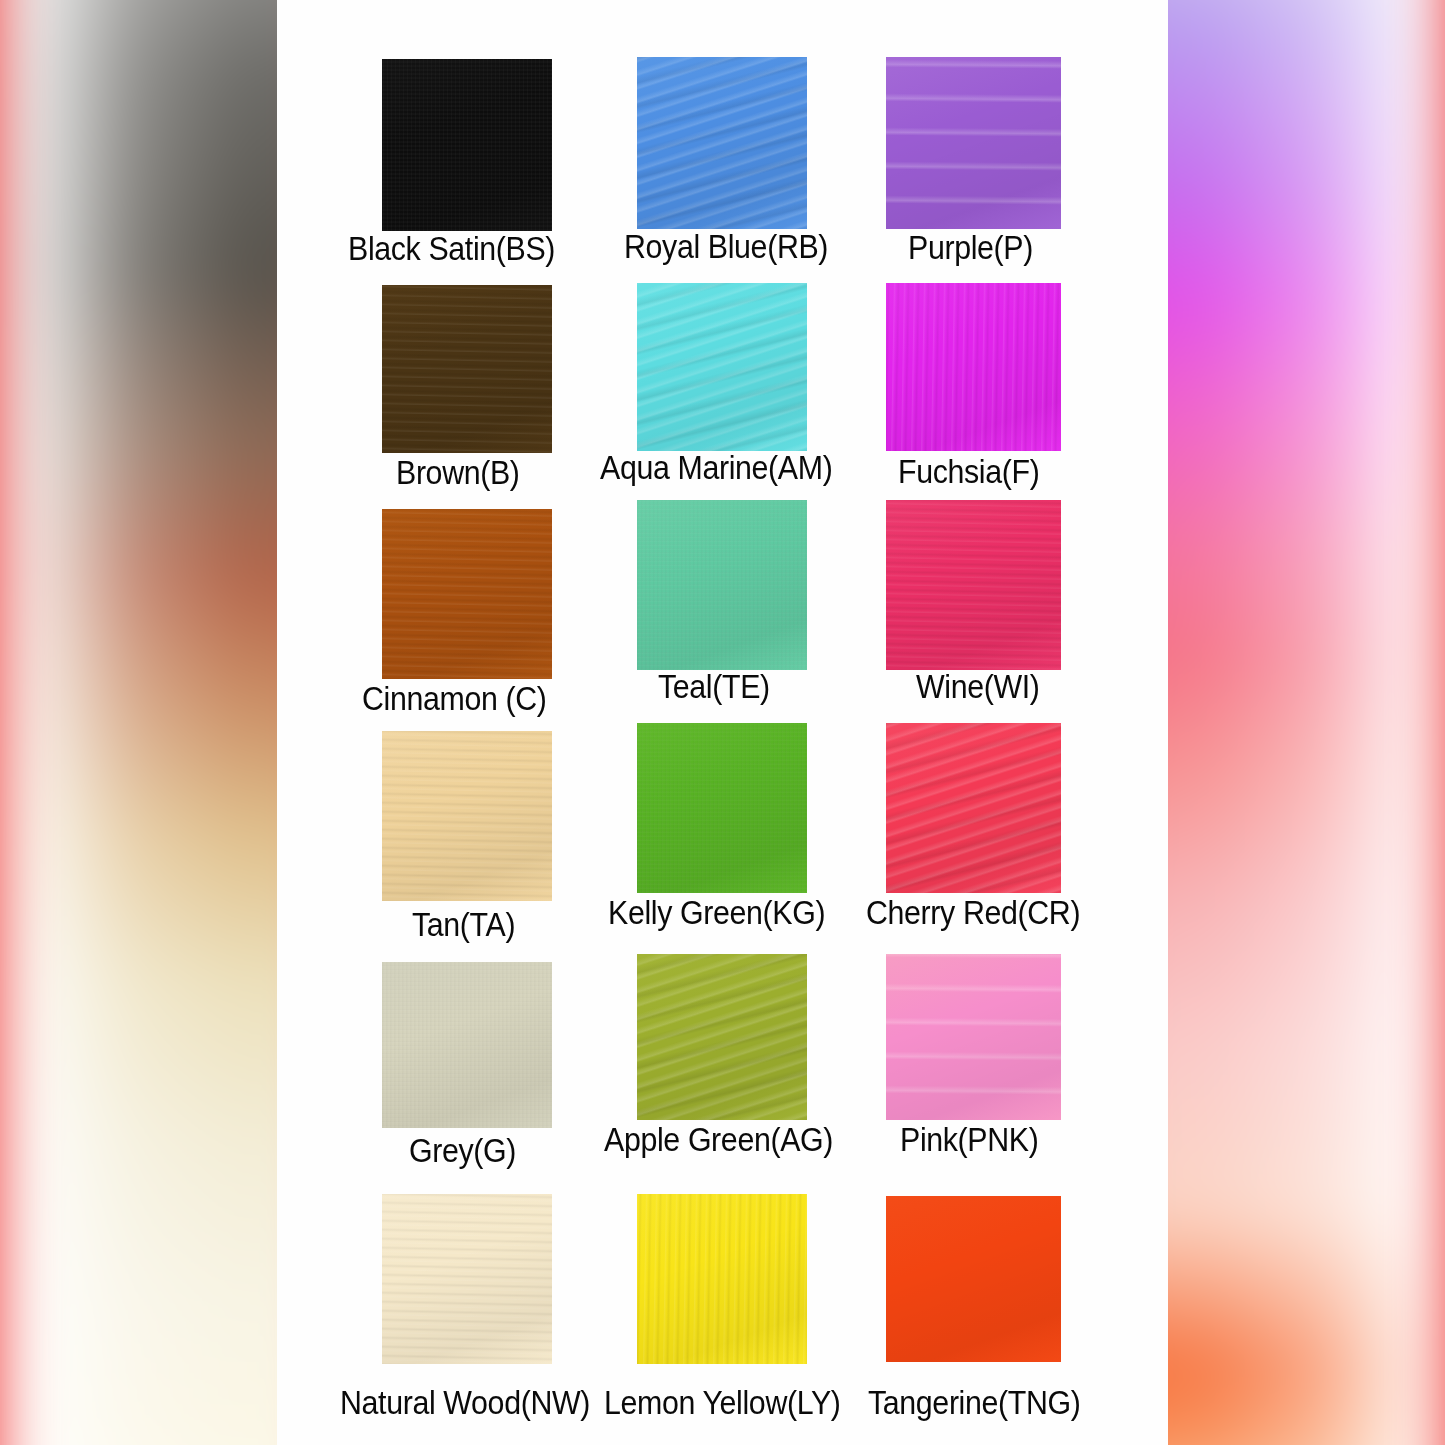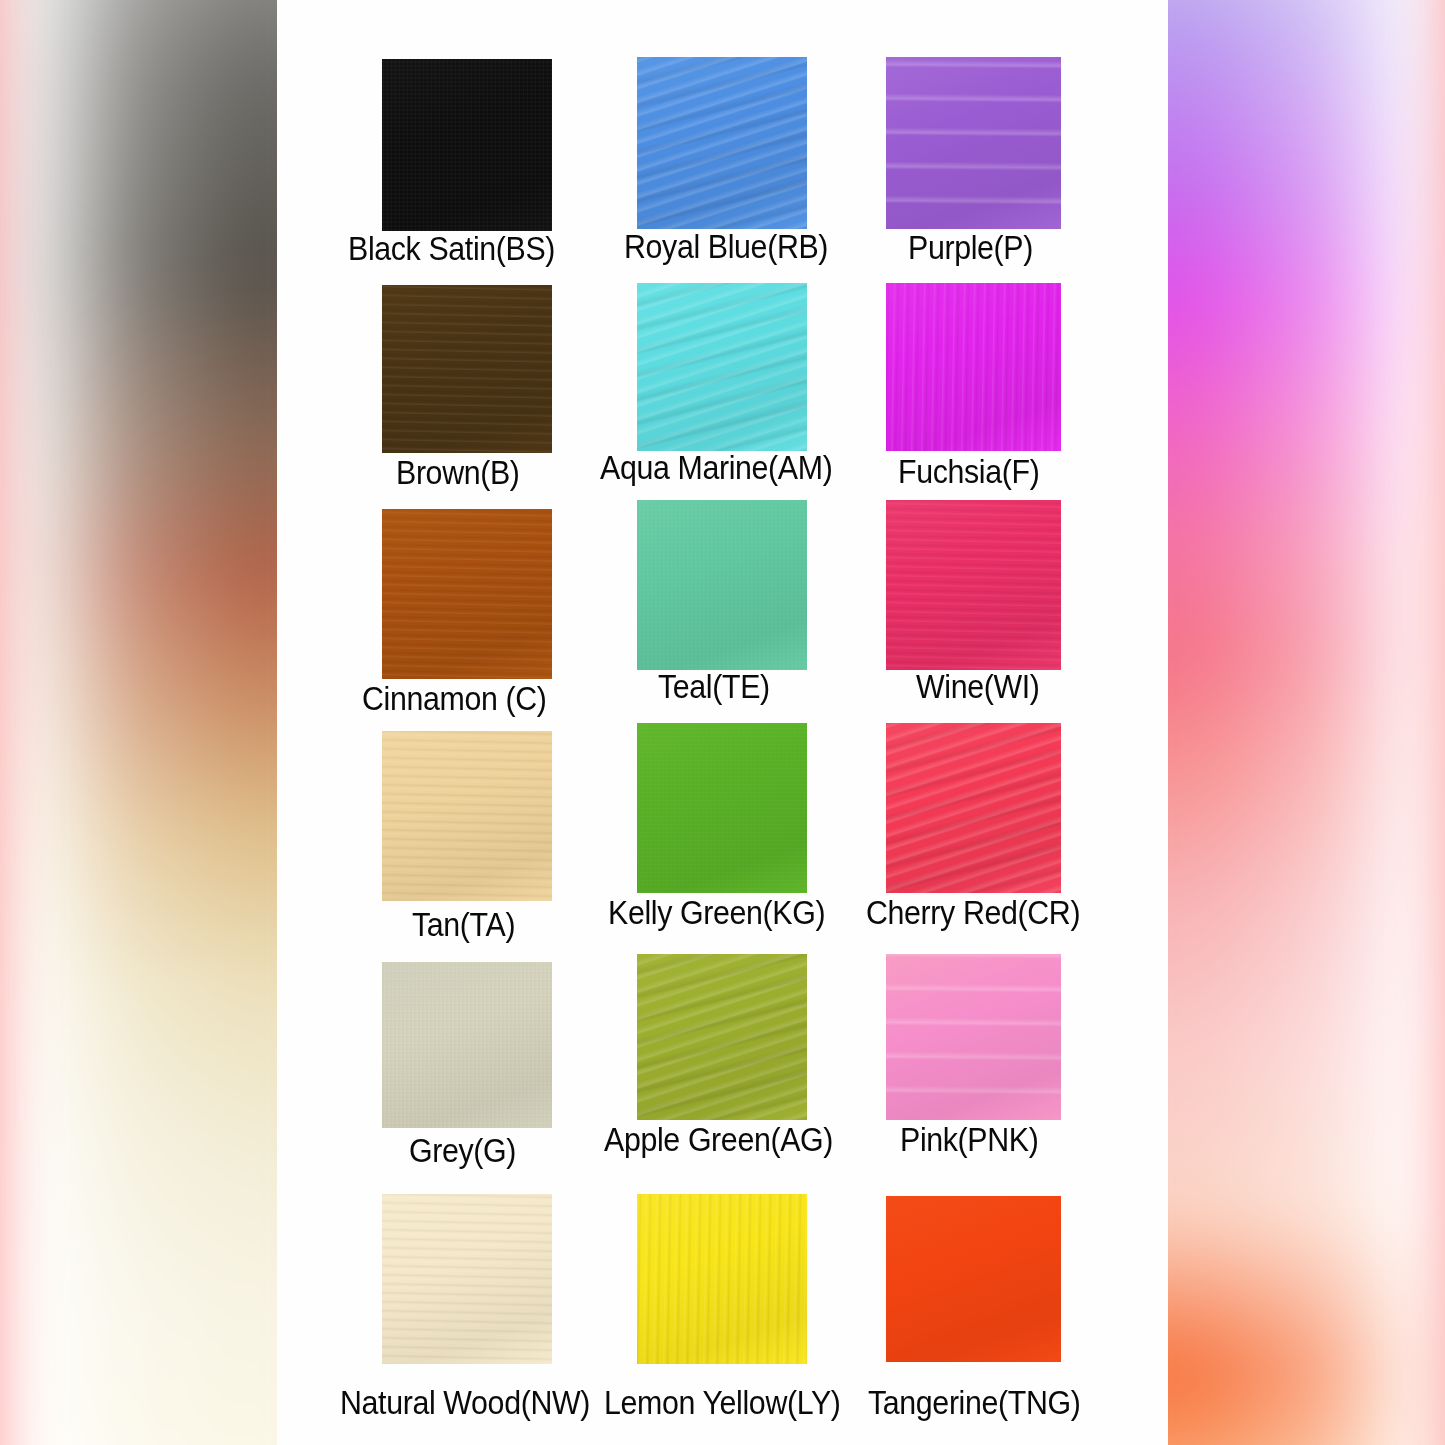--- a/index.html
+++ b/index.html
@@ -11,21 +11,21 @@
     width: 1445px;
     height: 1445px;
     overflow: hidden;
     font-family: "Liberation Sans", sans-serif;
   }
 
   #stage {
     position: relative;
     width: 1445px;
     height: 1445px;
-    background: #fca5a5;
+    background: #ef4444;
     overflow: hidden;
   }
 
   
   .bg-layer {
     position: absolute;
     inset: 0;
     pointer-events: none;
   }
   .bg-left {

